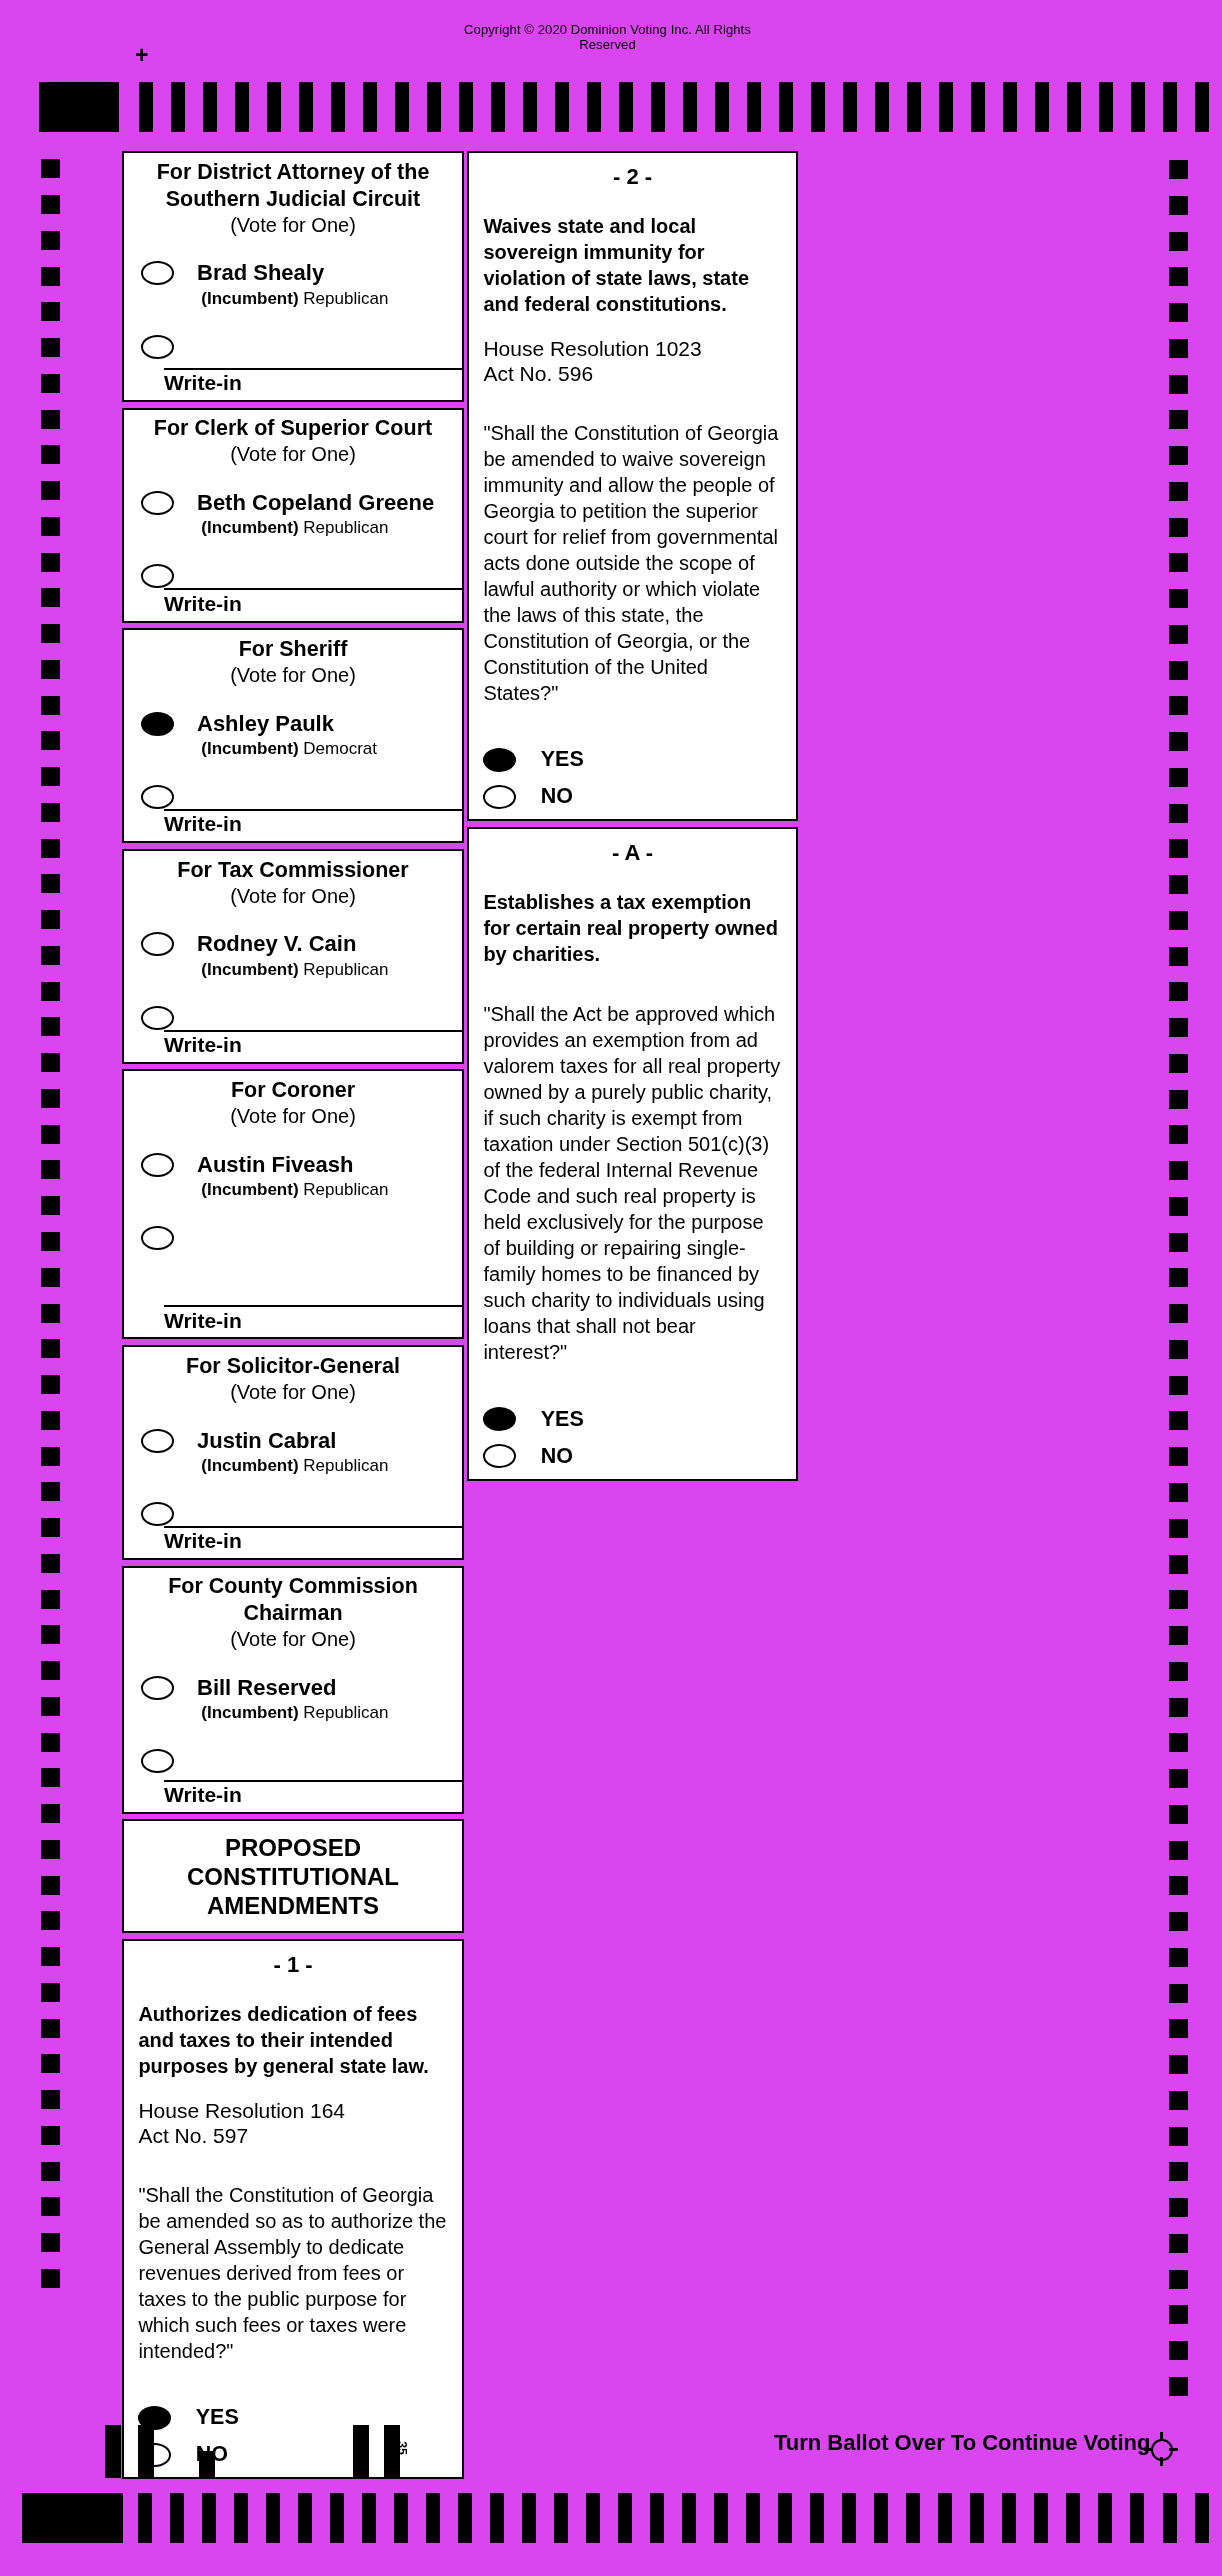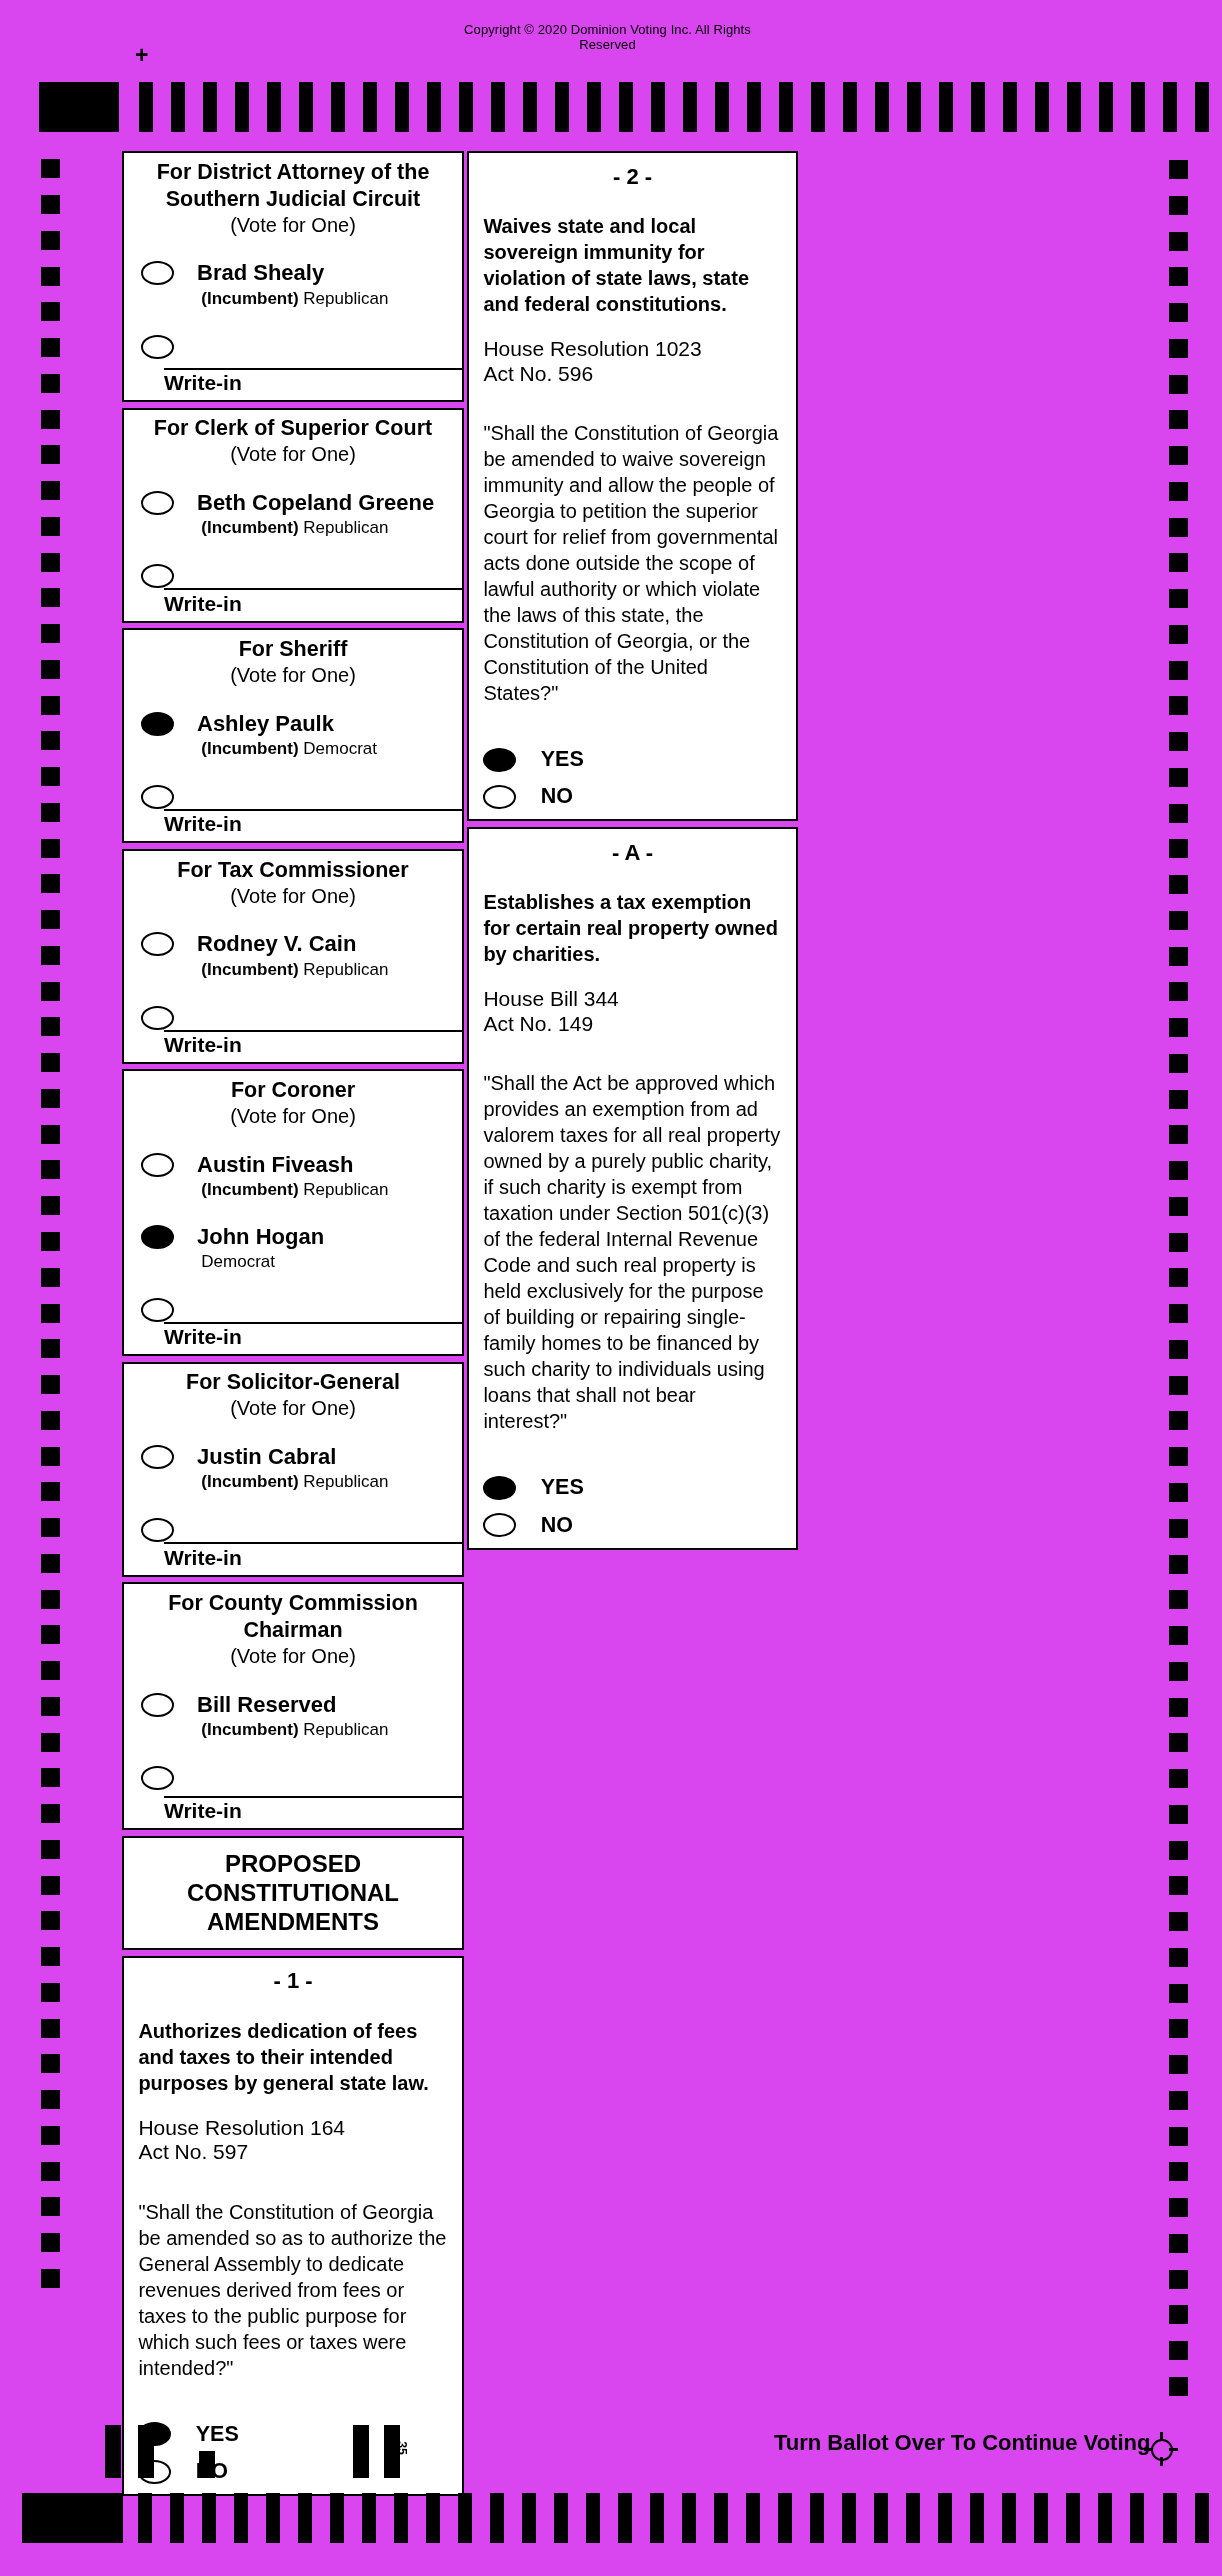--- a/index.html
+++ b/index.html
@@ -317,27 +317,20 @@
           <div>For Coroner</div>
         </div>
         <div class="instruction">(Vote for One)</div>
         <div class="cand-row">
           <div class="oval"></div>
           <div class="cand-info">
             <div class="cand-name">Austin Fiveash</div>
             <div class="cand-party"><span class="party-prefix">(Incumbent)</span> <span>Republican</span></div>
           </div>
         </div>
-        <div class="cand-row">
-          <div class="oval filled"></div>
-          <div class="cand-info">
-            <div class="cand-name">John Hogan</div>
-            <div class="cand-party"><span>Democrat</span></div>
-          </div>
-        </div>
         <div class="empty-row">
           <div class="oval"></div>
         </div>
         <div class="write-in">
           <div class="write-in-label">Write-in</div>
         </div>
       </div>
       <div class="box contest" style="min-height: 208px;">
         <div class="contest-title">
           <div>For Solicitor-General</div>
@@ -418,24 +411,20 @@
           </div>
           <div class="choice-row">
             <div class="oval"></div>
             <div class="choice-label">NO</div>
           </div>
         </div>
       </div>
       <div class="box measure" style="min-height: 572px;">
         <div class="measure-number">- A -</div>
         <div class="measure-summary">Establishes a tax exemption for certain real property owned by charities.</div>
-        <div class="measure-authority">
-          <div>House Bill 344</div>
-          <div>Act No. 149</div>
-        </div>
         <div class="measure-question">"Shall the Act be approved which provides an exemption from ad valorem taxes for all real property owned by a purely public charity, if such charity is exempt from taxation under Section 501(c)(3) of the federal Internal Revenue Code and such real property is held exclusively for the purpose of building or repairing single-family homes to be financed by such charity to individuals using loans that shall not bear interest?"</div>
         <div class="choices">
           <div class="choice-row">
             <div class="oval filled"></div>
             <div class="choice-label">YES</div>
           </div>
           <div class="choice-row">
             <div class="oval"></div>
             <div class="choice-label">NO</div>
           </div>

